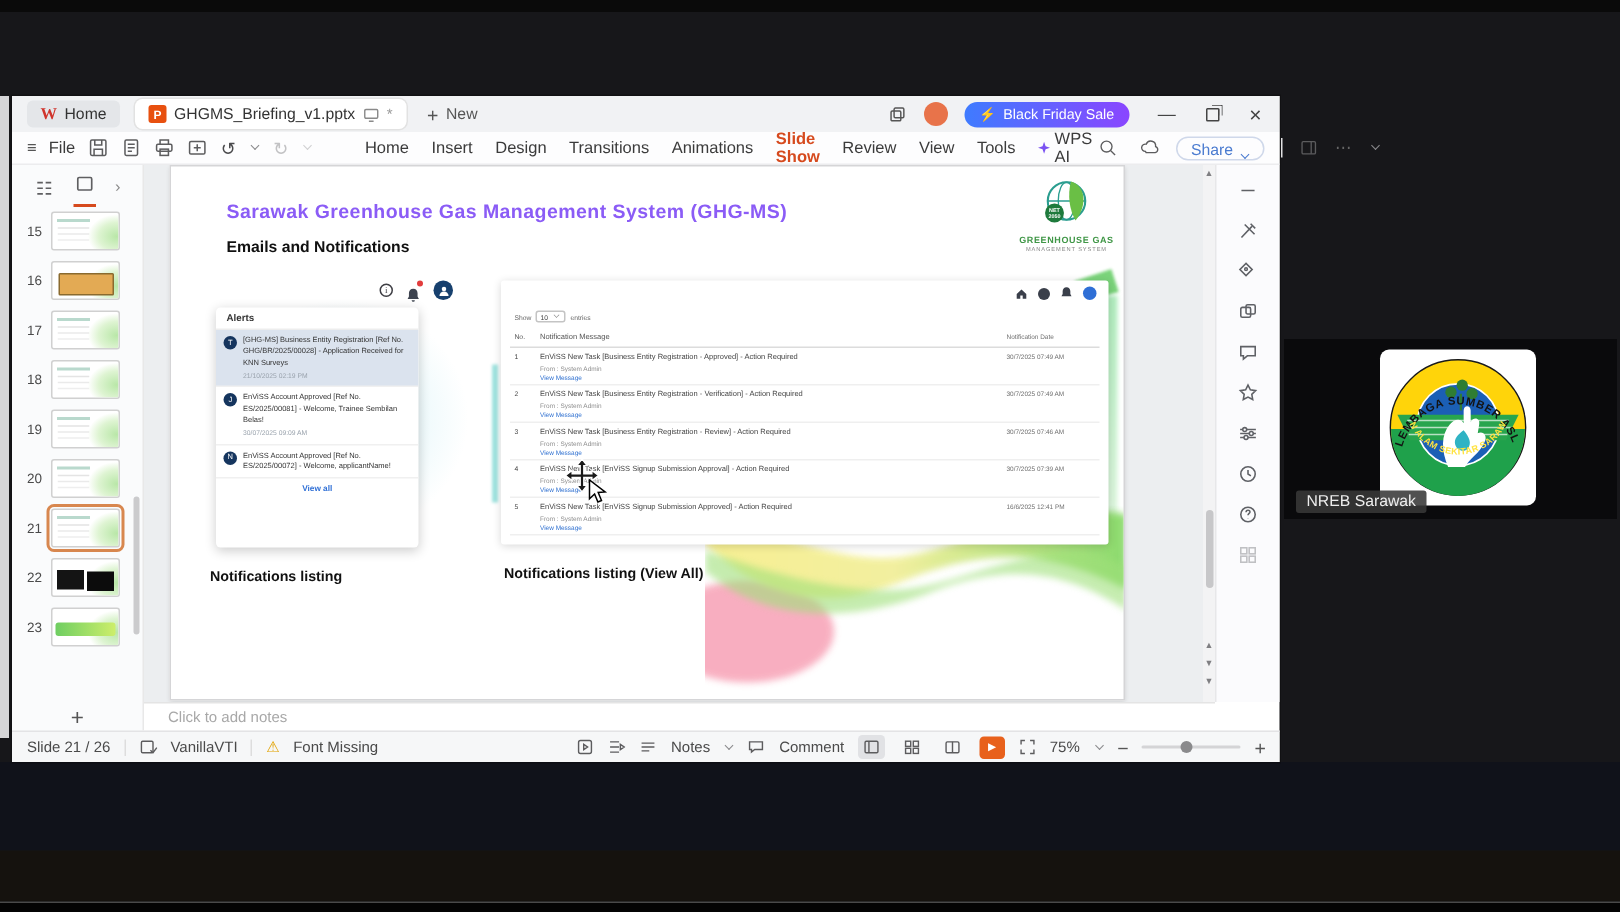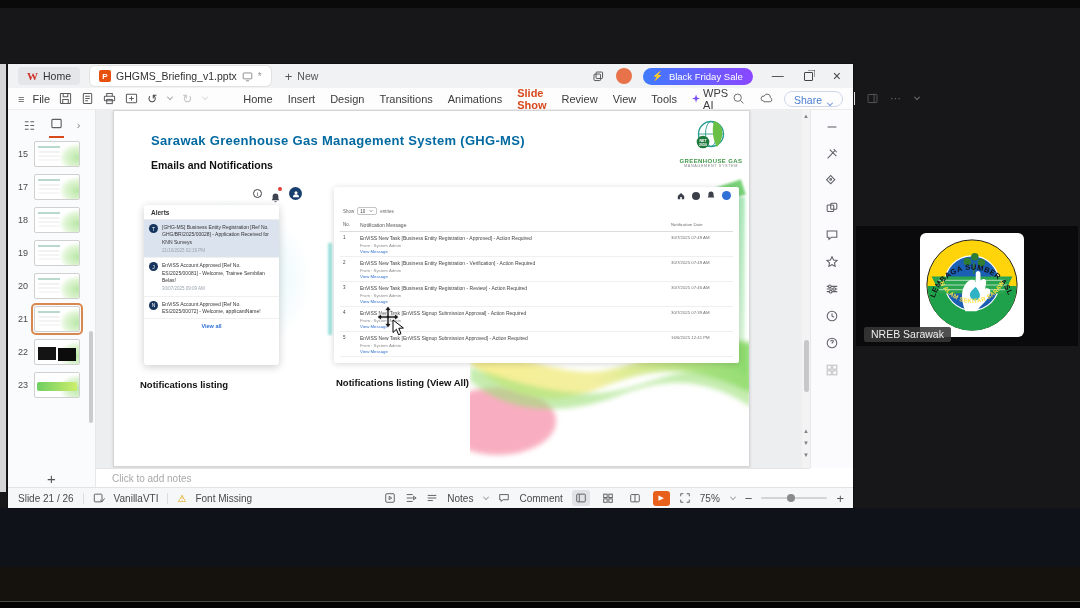--- a/index.html
+++ b/index.html
@@ -66,21 +66,21 @@
   .kind-dark .tcard::before{content:"";position:absolute;left:3px;top:7px;width:18px;height:13px;background:#141414;box-shadow:20px 1px 0 #0c0c0c;z-index:1;}
   .kind-band .tcard::before{content:"";position:absolute;left:2px;top:9px;width:40px;height:9px;background:linear-gradient(90deg,#6fce62,#cdee6b);border-radius:2px;z-index:1;}
   .kind-wave .tcard::before{content:"";position:absolute;left:0;bottom:0;width:46px;height:12px;background:linear-gradient(90deg,#7fd9a8,#bfe96f,#8fd7e8);border-radius:45% 60% 0 0;z-index:1;}
   .thumb-row.sel .tcard{outline:2px solid #d8874f;outline-offset:1px;}
   .add-slide{position:absolute;left:0;top:360px;width:100%;text-align:center;font-size:15px;color:#555;}
   .lp-scroll{position:absolute;right:2px;top:221px;width:4px;height:92px;background:#cbcbcd;border-radius:2px;}
 
   
   .main{left:88px;top:46px;width:706px;height:358px;background:#eceef0;overflow:hidden;}
   .canvas{position:absolute;left:17px;top:0;width:637px;height:357px;background:#fff;border:1px solid #d5d5d7;box-shadow:0 1px 3px rgba(0,0,0,.12);overflow:hidden;}
-  .s-title{position:absolute;left:37px;top:22px;font-size:13px;font-weight:bold;color:#0369a1;letter-spacing:.3px;}
+  .s-title{position:absolute;left:37px;top:22px;font-size:13px;font-weight:bold;color:#8b5cf6;letter-spacing:.3px;}
   .s-sub{position:absolute;left:37px;top:48px;font-size:10.5px;font-weight:bold;color:#111;}
   .s-logo{position:absolute;left:565px;top:6px;width:64px;text-align:center;}
   .s-logo-name1{font-size:6px;font-weight:bold;color:#3f9646;letter-spacing:.4px;margin-top:1px;}
   .s-logo-name2{font-size:3.8px;color:#8a8a8a;letter-spacing:.6px;}
   .blob-cyan{position:absolute;left:-4px;top:58px;width:235px;height:220px;background:radial-gradient(closest-side,rgba(206,240,246,.9),rgba(206,240,246,0) 72%);}
   .teal-streak{position:absolute;left:214px;top:132px;width:4px;height:92px;background:#9fe3df;filter:blur(1px);}
   .green-streak{position:absolute;left:622px;top:86px;width:9px;height:170px;background:linear-gradient(180deg,#b0edbe,#e6f9e4);filter:blur(1.5px);}
   .green-corner{position:absolute;left:604px;top:72px;width:26px;height:16px;background:#7bd47b;transform:rotate(-18deg);filter:blur(1px);}
 
   
@@ -290,20 +290,24 @@
             <path d="M2 3h4M2 7h4M2 11h4M8 3h4M8 7h4M8 11h4"></path>
           </svg>
         <span class="lp-active"><svg class="lp-ic" viewBox="0 0 14 14">
               <rect x="2" y="2.5" width="10" height="9" rx="1"></rect>
             </svg></span>
         <span class="chev">›</span>
       </div>
       <div class="thumb-list" id="thumb-list">
           <div class="thumb-row kind-light">
     <span class="tnum">15</span>
+    <div class="tcard"></div>
+  </div>
+          <div class="thumb-row kind-orange">
+    <span class="tnum">16</span>
     <div class="tcard"></div>
   </div>
           <div class="thumb-row kind-light">
     <span class="tnum">17</span>
     <div class="tcard"></div>
   </div>
           <div class="thumb-row kind-light">
     <span class="tnum">18</span>
     <div class="tcard"></div>
   </div>

